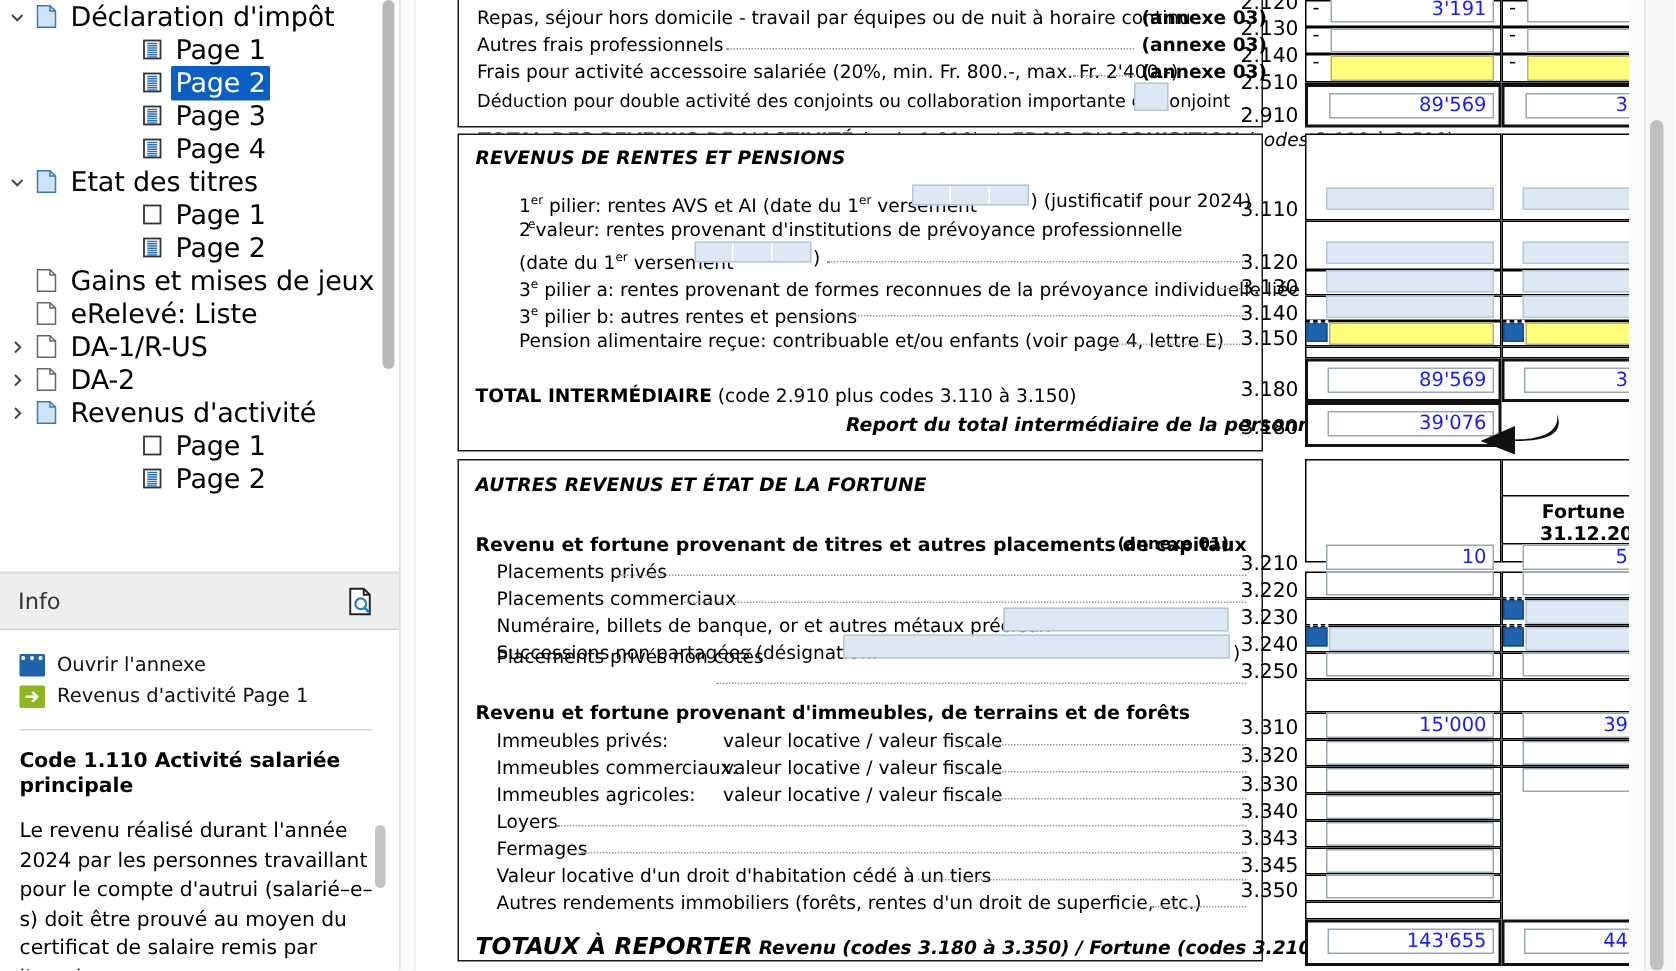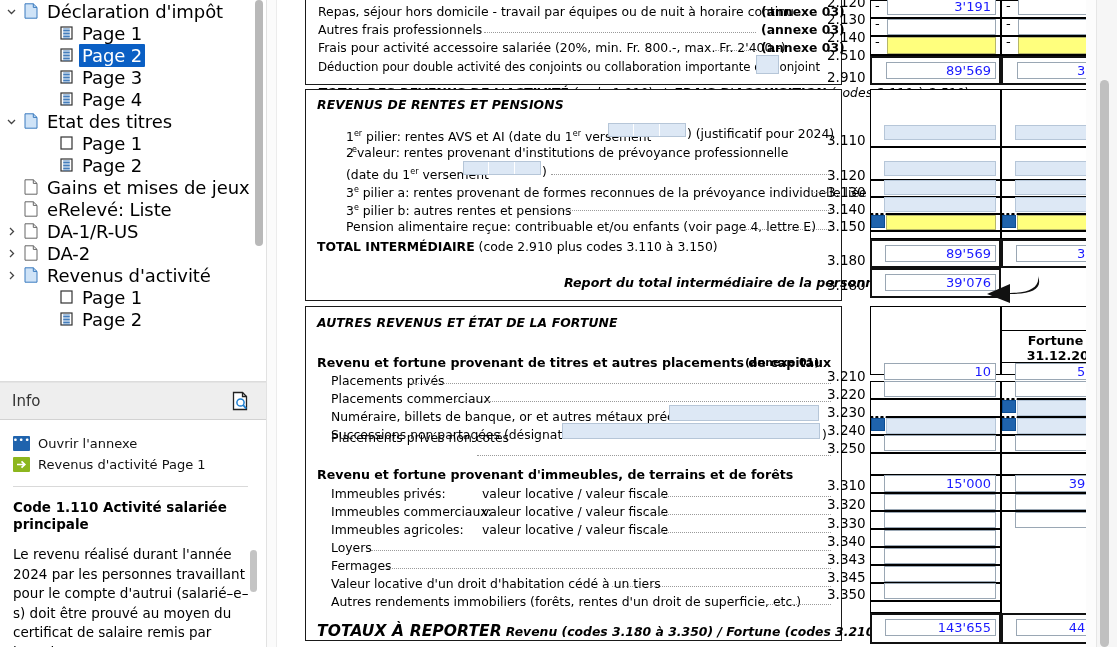--- a/index.html
+++ b/index.html
@@ -15,21 +15,21 @@
   
   .sidebar{position:absolute;left:0;top:0;width:266px;height:647px;background:#fff;overflow:hidden;}
   .tree{position:absolute;left:0;top:0;width:266px;height:384px;background:#fff;overflow:hidden;}
   .tree-row{position:relative;height:22px;display:flex;align-items:center;white-space:nowrap;}
   .twisty{width:22px;min-width:22px;display:flex;align-items:center;justify-content:center;
           font-size:11px;color:#333;line-height:1;}
   .tw-svg{display:block;}
   .ico{width:18px;min-width:18px;height:16px;display:flex;align-items:center;justify-content:center;margin-right:4px;}
   .tlabel{font-size:18px;color:#000;font-weight:400;letter-spacing:-.1px;padding:1px 3px;border-radius:1px;}
   .tlabel.sel{background:#0a5fc4;color:#fff;}
-  .ind2{padding-left:57px;}
+  .ind2{padding-left:57px;margin-left:35px;}
 
   
   .tree-sb{position:absolute;left:255px;top:0;width:8px;height:246px;background:#b9b9b9;border-radius:4px;}
   .tree-sb-track{position:absolute;left:252px;top:0;width:14px;height:384px;background:#fdfdfd;}
   .tree-divider{position:absolute;left:0;top:381px;width:266px;height:1px;background:#dcdcdc;}
 
   
   .info{position:absolute;left:0;top:382px;width:266px;height:265px;background:#fff;overflow:hidden;}
   .info-head{position:relative;height:36px;background:#eeeeee;border-bottom:1px solid #d2d2d2;border-top:1px solid #e4e4e4;}
   .info-title{position:absolute;left:12px;top:9px;font-size:15px;color:#333;}
@@ -414,21 +414,21 @@
 
       <div class="line" style="left:40px;top:93px;">3<sup style="font-size:8px;">e</sup> pilier a: rentes provenant de formes reconnues de la prévoyance individuelle liée</div>
       <div class="dots-fill" style="position:absolute;left:506px;top:93px;width:19px;"></div>
 
       <div class="line" style="left:40px;top:111px;">3<sup style="font-size:8px;">e</sup> pilier b: autres rentes et pensions</div>
       <div class="dots-fill" style="position:absolute;left:235px;top:111px;width:290px;"></div>
 
       <div class="line" style="left:40px;top:130px;">Pension alimentaire reçue: contribuable et/ou enfants (voir page 4, lettre E)</div>
       <div class="dots-fill" style="position:absolute;left:431px;top:130px;width:94px;"></div>
 
-      <div class="line" style="left:11px;top:150px;">
+      <div class="line" style="left:11px;top:167px;">
         <span class="b">TOTAL INTERMÉDIAIRE</span>
         <span>(code 2.910 plus codes 3.110 à 3.150)</span>
       </div>
       <div class="line b it" style="left:258px;top:186px;font-size:12.6px;">Report du total intermédiaire de la personne 2</div>
     </div>
 
     <div>
       <div class="code" style="left:541px;top:132px;">3.110</div>
       <div class="code" style="left:541px;top:167px;">3.120</div>
       <div class="code" style="left:541px;top:184px;">3.130</div>

